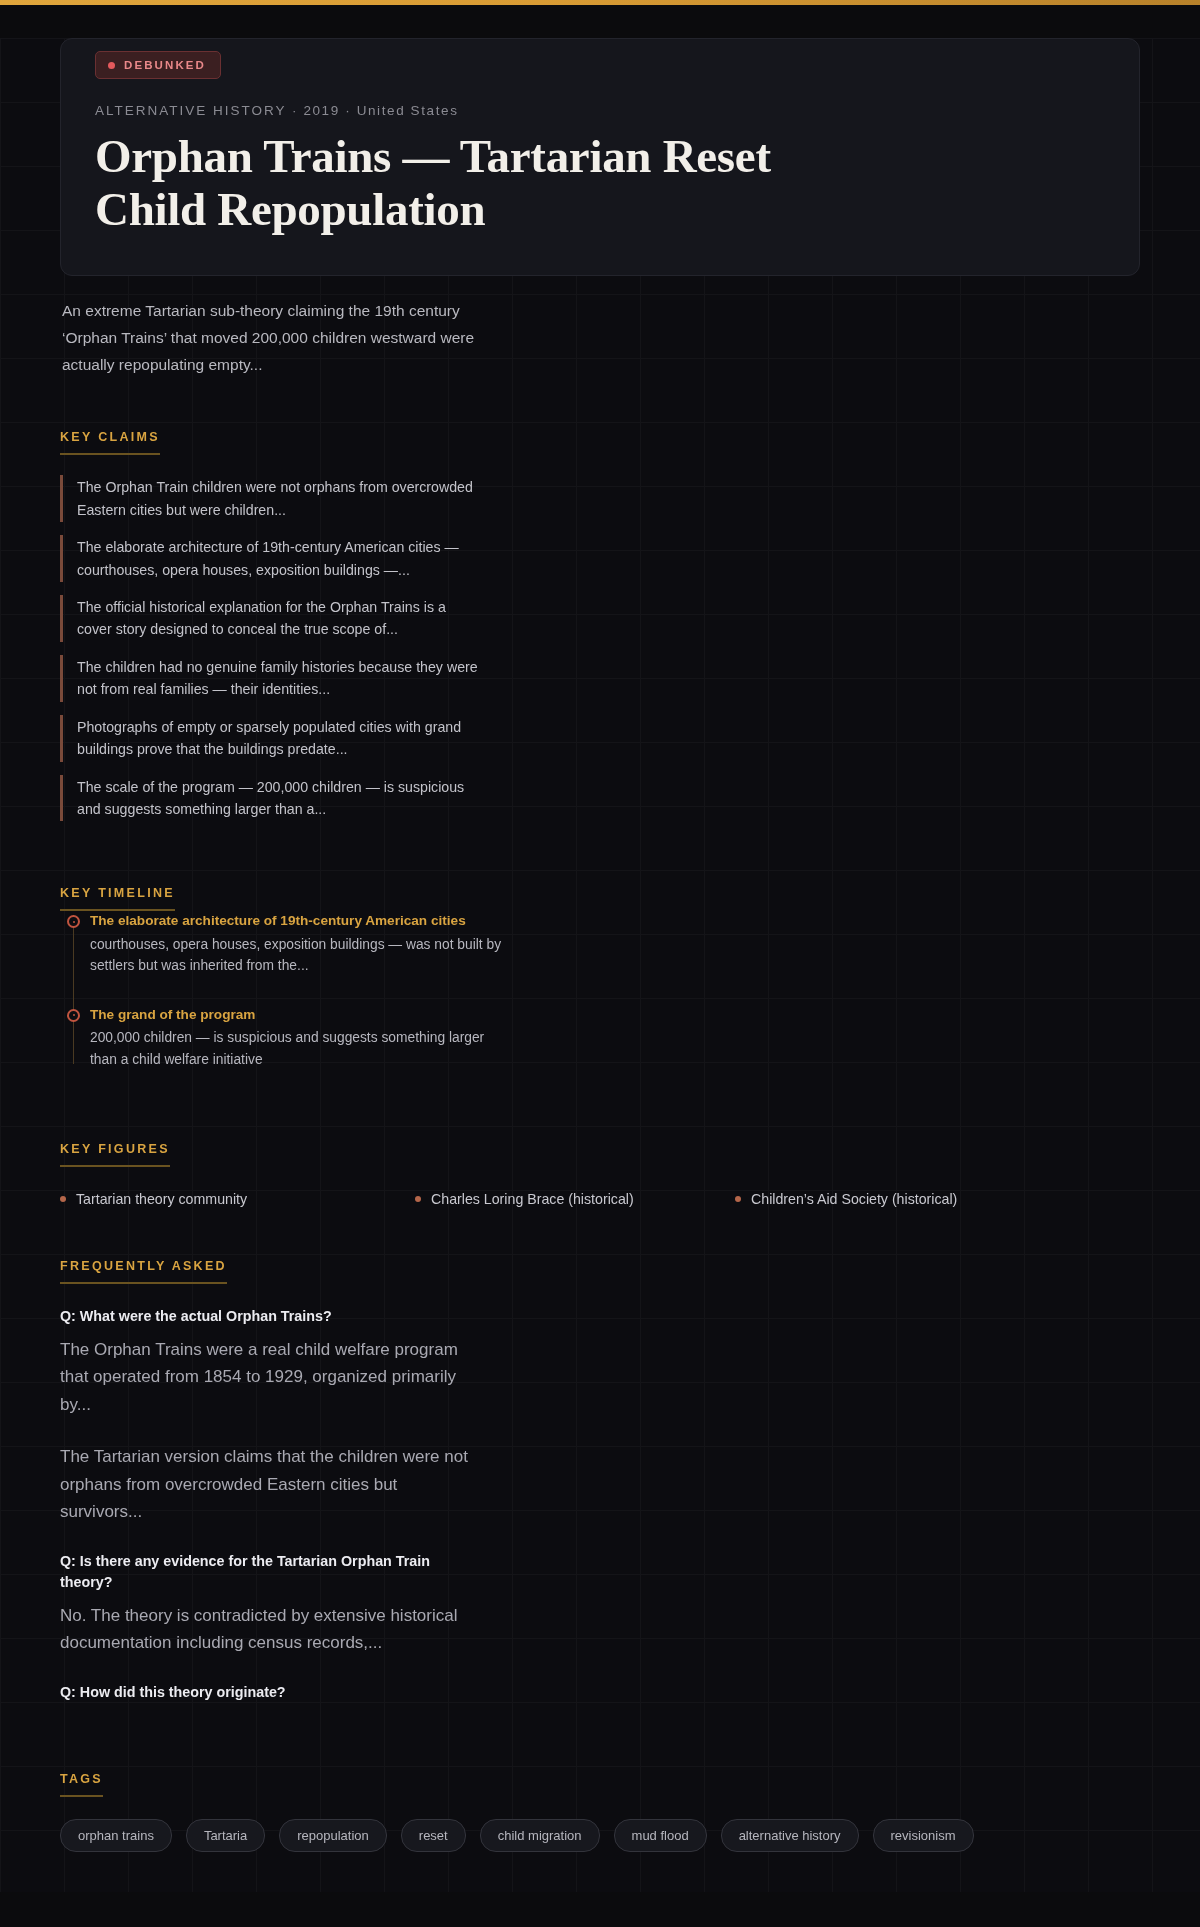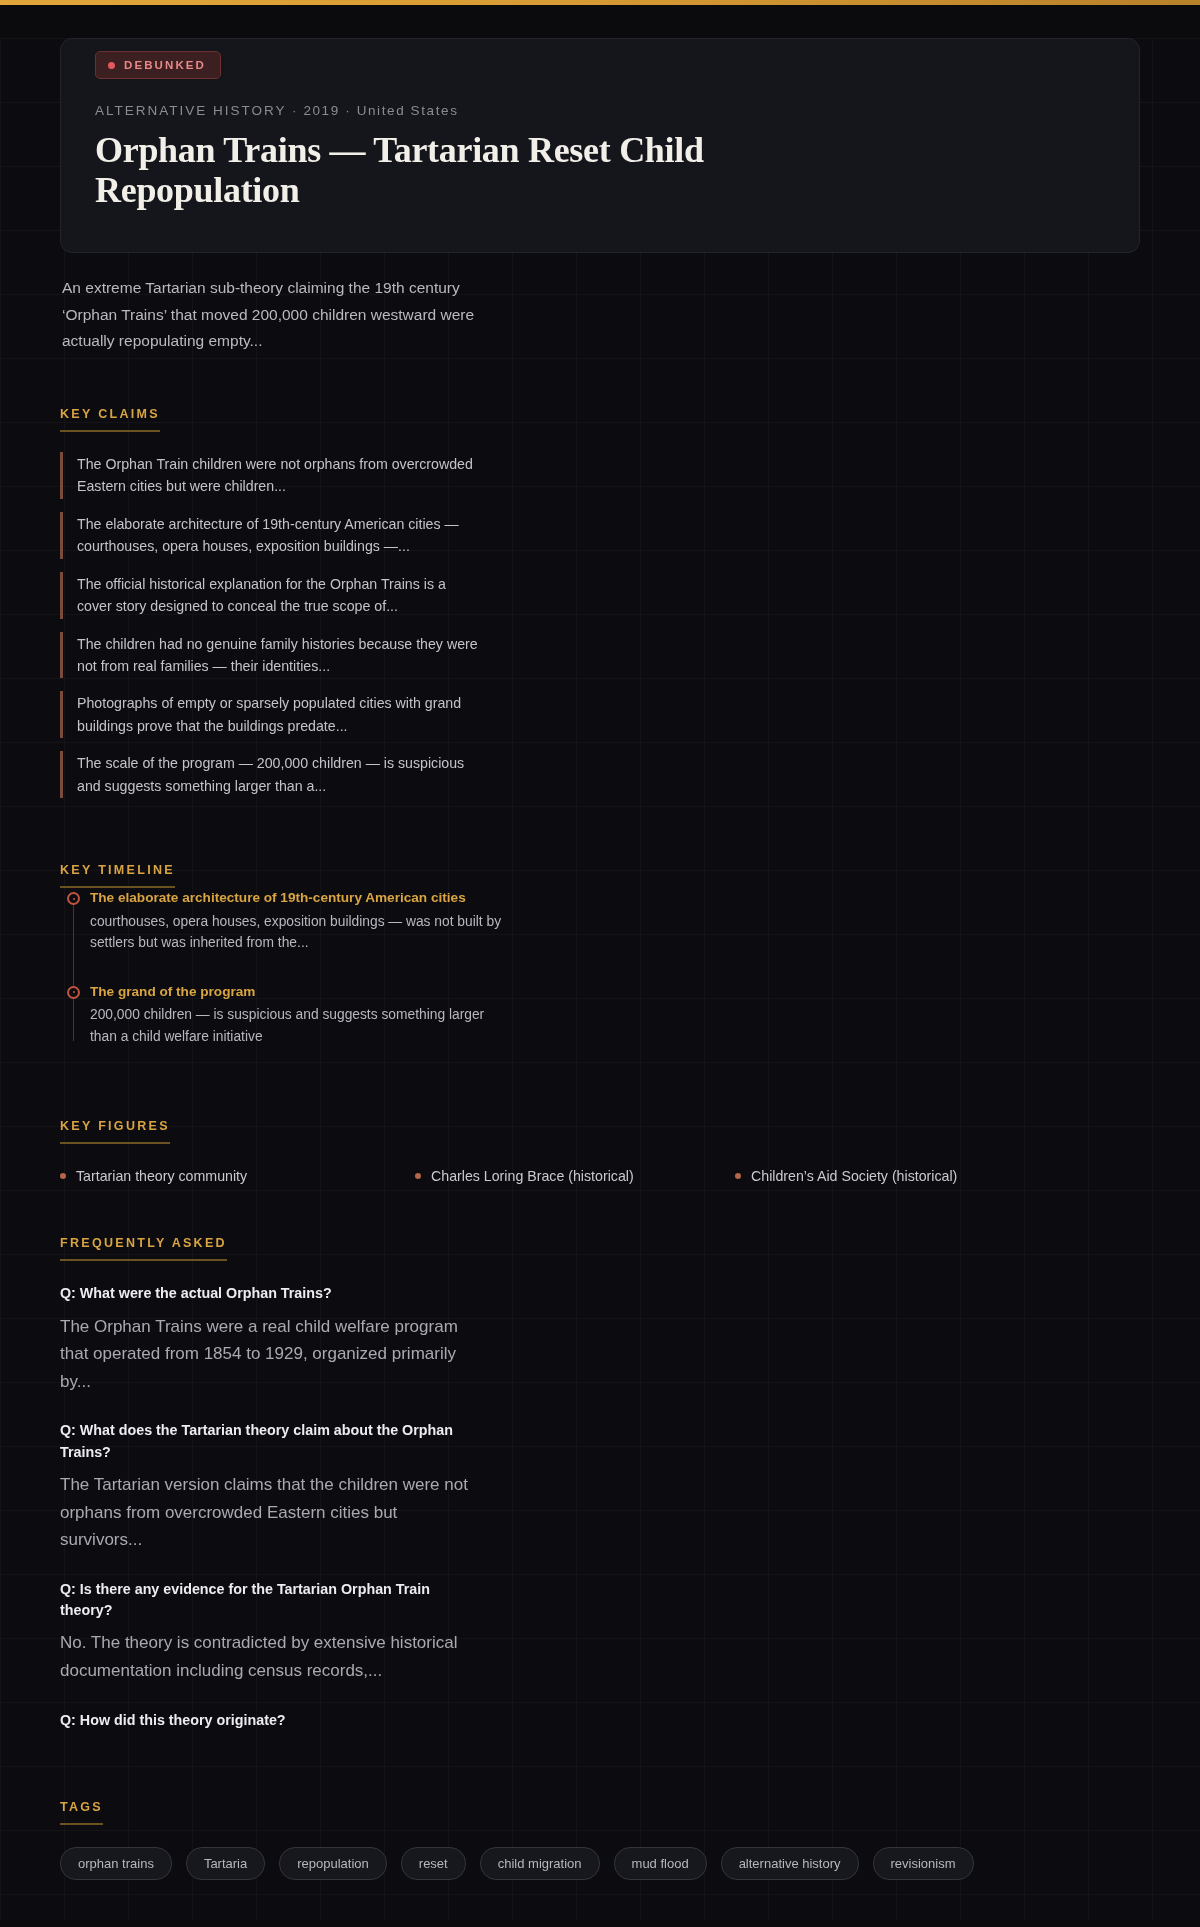--- a/index.html
+++ b/index.html
@@ -62,21 +62,21 @@
     margin-top: 24px;
     color: #8b8b93;
     font-size: 13.5px;
     letter-spacing: 1.6px;
   }
   .kicker .k-first { letter-spacing: 2px; }
   .title {
     margin-top: 12px;
     font-family: "Liberation Serif", serif;
     color: #f2efe9;
-    font-size: 36px;
+    font-size: 47px;
     line-height: 1.12;
     font-weight: bold;
     letter-spacing: -0.3px;
     max-width: 780px;
   }
   
   .summary {
     margin-top: 22px;
     color: #b9b9c0;
     font-size: 15.5px;
@@ -271,21 +271,20 @@
     </div>
 
     
     <div class="sec-head">FREQUENTLY ASKED</div>
     <div class="faq">
       <div class="faq-item">
         <div class="faq-q">Q: What were the actual Orphan Trains?</div>
         <div class="faq-a">The Orphan Trains were a real child welfare program that operated from 1854 to 1929, organized primarily by...</div>
       </div>
       <div class="faq-item">
-        <div class="faq-q">Q: What does the Tartarian theory claim about the Orphan Trains?</div>
         <div class="faq-a">The Tartarian version claims that the children were not orphans from overcrowded Eastern cities but survivors...</div>
       </div>
       <div class="faq-item">
         <div class="faq-q">Q: Is there any evidence for the Tartarian Orphan Train theory?</div>
         <div class="faq-a">No. The theory is contradicted by extensive historical documentation including census records,...</div>
       </div>
       <div class="faq-item">
         <div class="faq-q">Q: How did this theory originate?</div>
       </div>
     </div>

